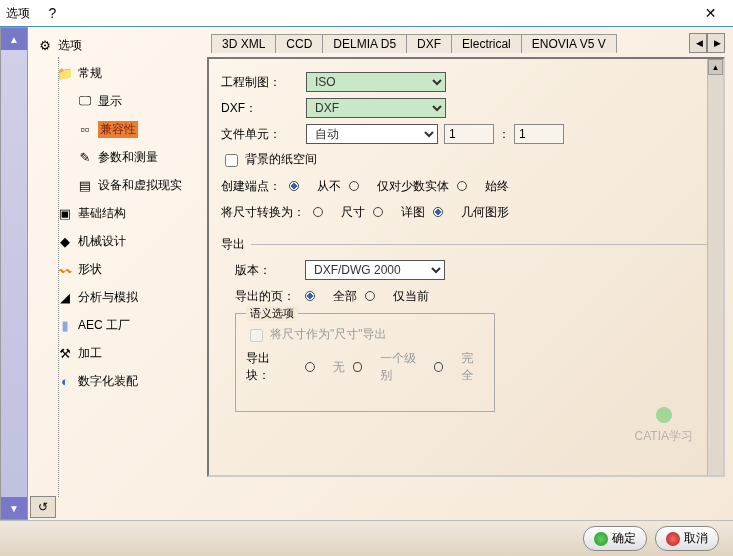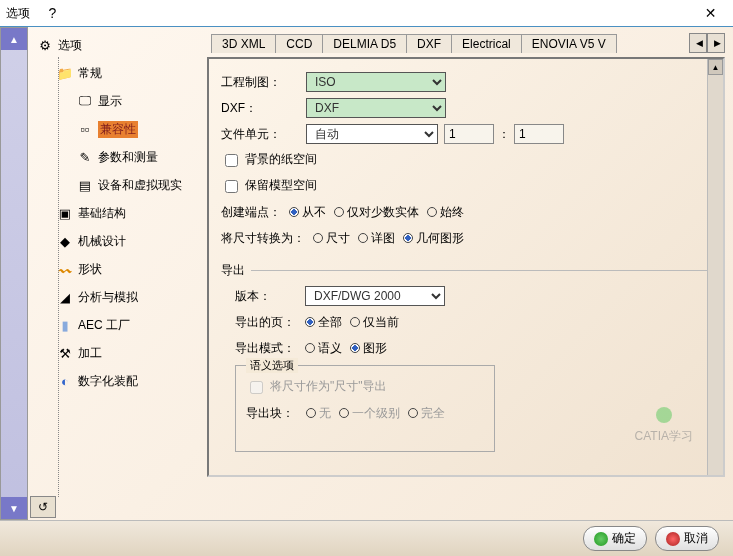--- a/index.html
+++ b/index.html
@@ -27,21 +27,21 @@
 .tabnav button { width: 18px; height: 20px; border: 1px solid #888; background: #e8e0d4; font-size: 9px; }
 .panel { background: linear-gradient(135deg, #fdf5ea, #f0e2d0); border: 2px inset #ccc; height: 420px; padding: 8px 12px; overflow: auto; position: relative; }
 .row { display: flex; align-items: center; margin: 4px 0; min-height: 22px; }
 .row .lab { width: 85px; }
 select { border: 1px solid #555; background: #c8e8c8; height: 20px; padding: 0 4px; color:#333; }
 select.wide { width: 140px; }
 input[type=text] { border: 1px solid #888; height: 20px; padding: 0 4px; background: #f8f4ec; }
 input[type=text].num { width: 50px; }
 .chk { display: inline-flex; align-items: flex-start; gap: 4px; }
 .rgroup { display: inline-flex; gap: 8px; align-items: center; }
-.rad { display: inline-flex; align-items: center; gap: 3px; }
+.rad { display: inline-flex; align-items: center; gap: 18px; }
 .rad .dot { width: 10px; height: 10px; border-radius: 50%; border: 1px solid #444; display: inline-block; }
 .rad.on .dot { background: radial-gradient(circle, #3060c0 45%, #fff 50%); }
 .fieldset { border: 1px solid #aaa; padding: 6px 10px 23px; margin: 6px 0; position: relative; }
 .fieldset .legend { position: absolute; top: -8px; left: 10px; background: #f5ead8; padding: 0 4px; font-size: 11px; }
 .disabled { color: #999; }
 .footer { height: 36px; display: flex; justify-content: flex-end; align-items: center; gap: 8px; padding-right: 14px; background: linear-gradient(#f0e8dc, #e0d4c0); border-top: 1px solid #bbb; }
 .btn { display: inline-flex; align-items: center; gap: 4px; border: 1px solid #888; background: linear-gradient(#fff, #e0e0e0); padding: 3px 10px; border-radius: 12px; }
 .btn .bico { width: 14px; height: 14px; border-radius: 50%; display:inline-block; }
 .bico.ok { background: radial-gradient(circle, #6c6, #292); }
 .bico.no { background: radial-gradient(circle, #f66, #a22); }
@@ -157,26 +157,20 @@
         <span style="margin:0 4px">：</span>
         <input type="text" class="num" value="1" style="">
       </div>
       <div class="row">
           <label class="chk">
             <input type="checkbox" style="">
             <span>背景的纸空间</span>
           </label>
         </div>
       <div class="row">
-          <label class="chk">
-            <input type="checkbox" style="">
-            <span>保留模型空间</span>
-          </label>
-        </div>
-      <div class="row">
         <span style="margin-right:8px">创建端点：</span>
         <span class="rgroup">
           <span class="rad on">
               <span class="dot"></span>
               <span>从不</span>
             </span>
           <span class="rad">
               <span class="dot"></span>
               <span>仅对少数实体</span>
             </span>
@@ -215,33 +209,20 @@
       <div class="row" style="padding-left:14px">
         <span style="width:70px">导出的页：</span>
         <span class="rgroup">
           <span class="rad on">
               <span class="dot"></span>
               <span>全部</span>
             </span>
           <span class="rad">
               <span class="dot"></span>
               <span>仅当前</span>
-            </span>
-        </span>
-      </div>
-      <div class="row" style="padding-left:14px">
-        <span style="width:70px">导出模式：</span>
-        <span class="rgroup">
-          <span class="rad">
-              <span class="dot"></span>
-              <span>语义</span>
-            </span>
-          <span class="rad on">
-              <span class="dot"></span>
-              <span>图形</span>
             </span>
         </span>
       </div>
       <div class="fieldset" style="margin-left:14px;width:260px">
         <span class="legend">语义选项</span>
         <div class="row disabled">
             <label class="chk">
               <input type="checkbox" disabled="" style="">
               <span>将尺寸作为"尺寸"导出</span>
             </label>

